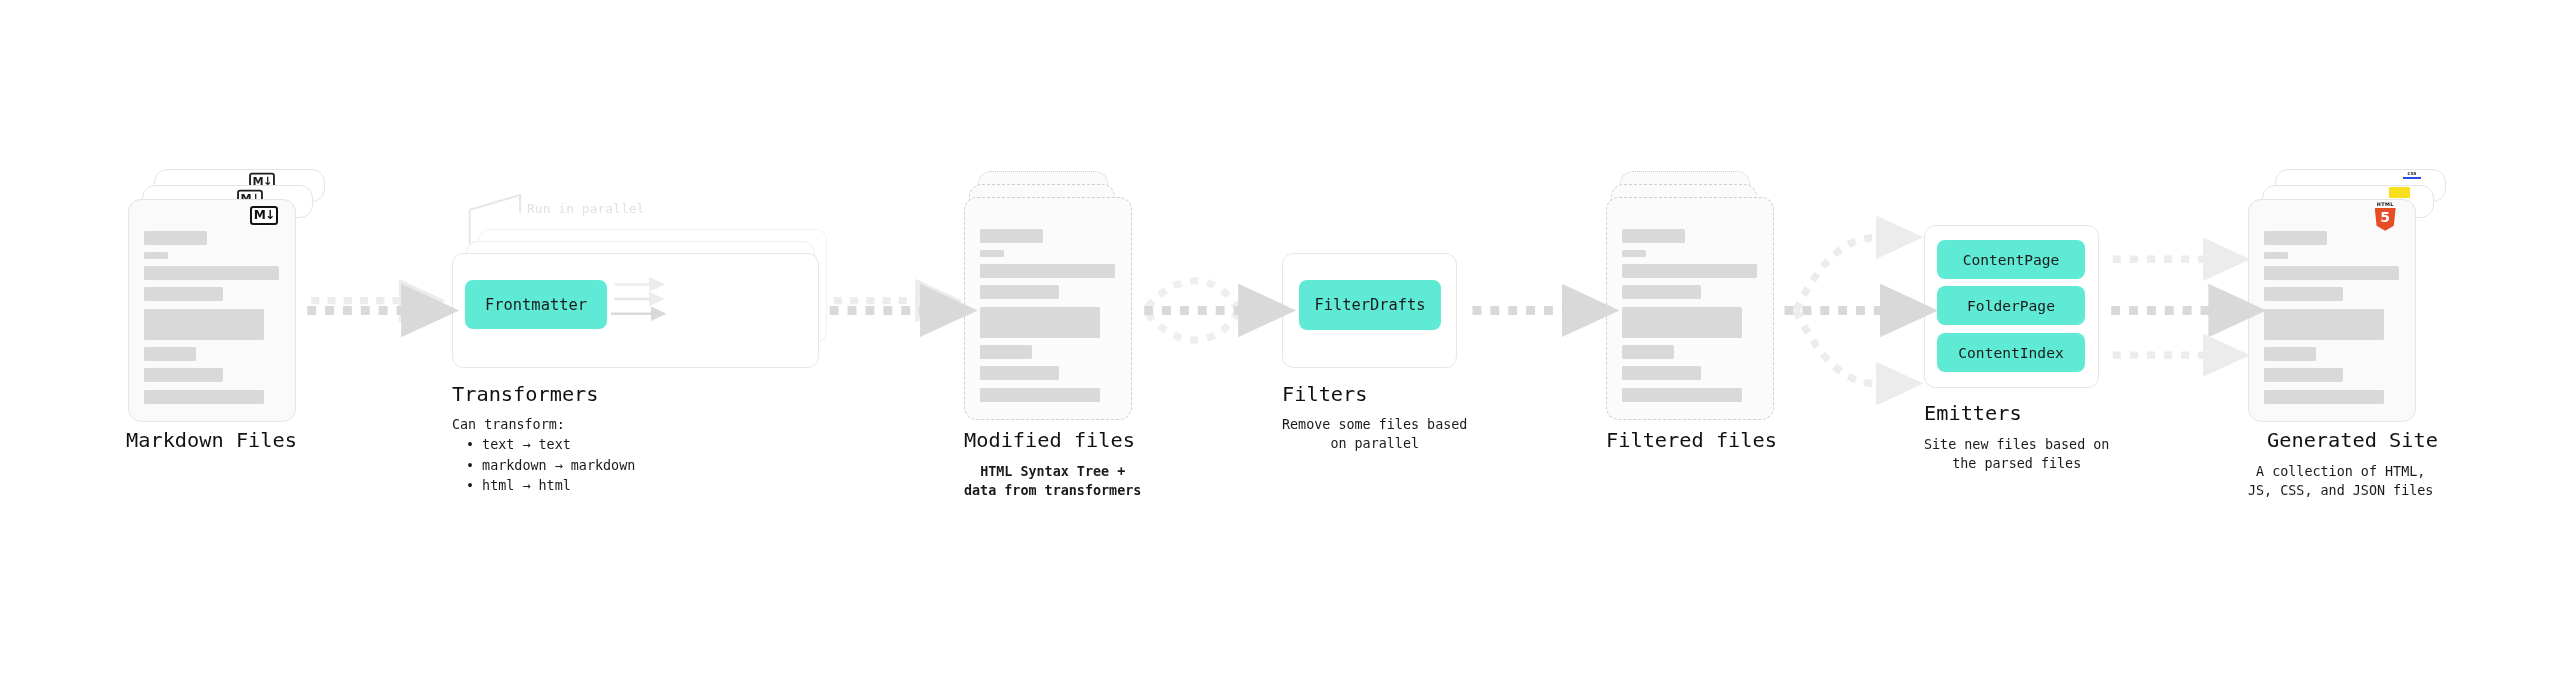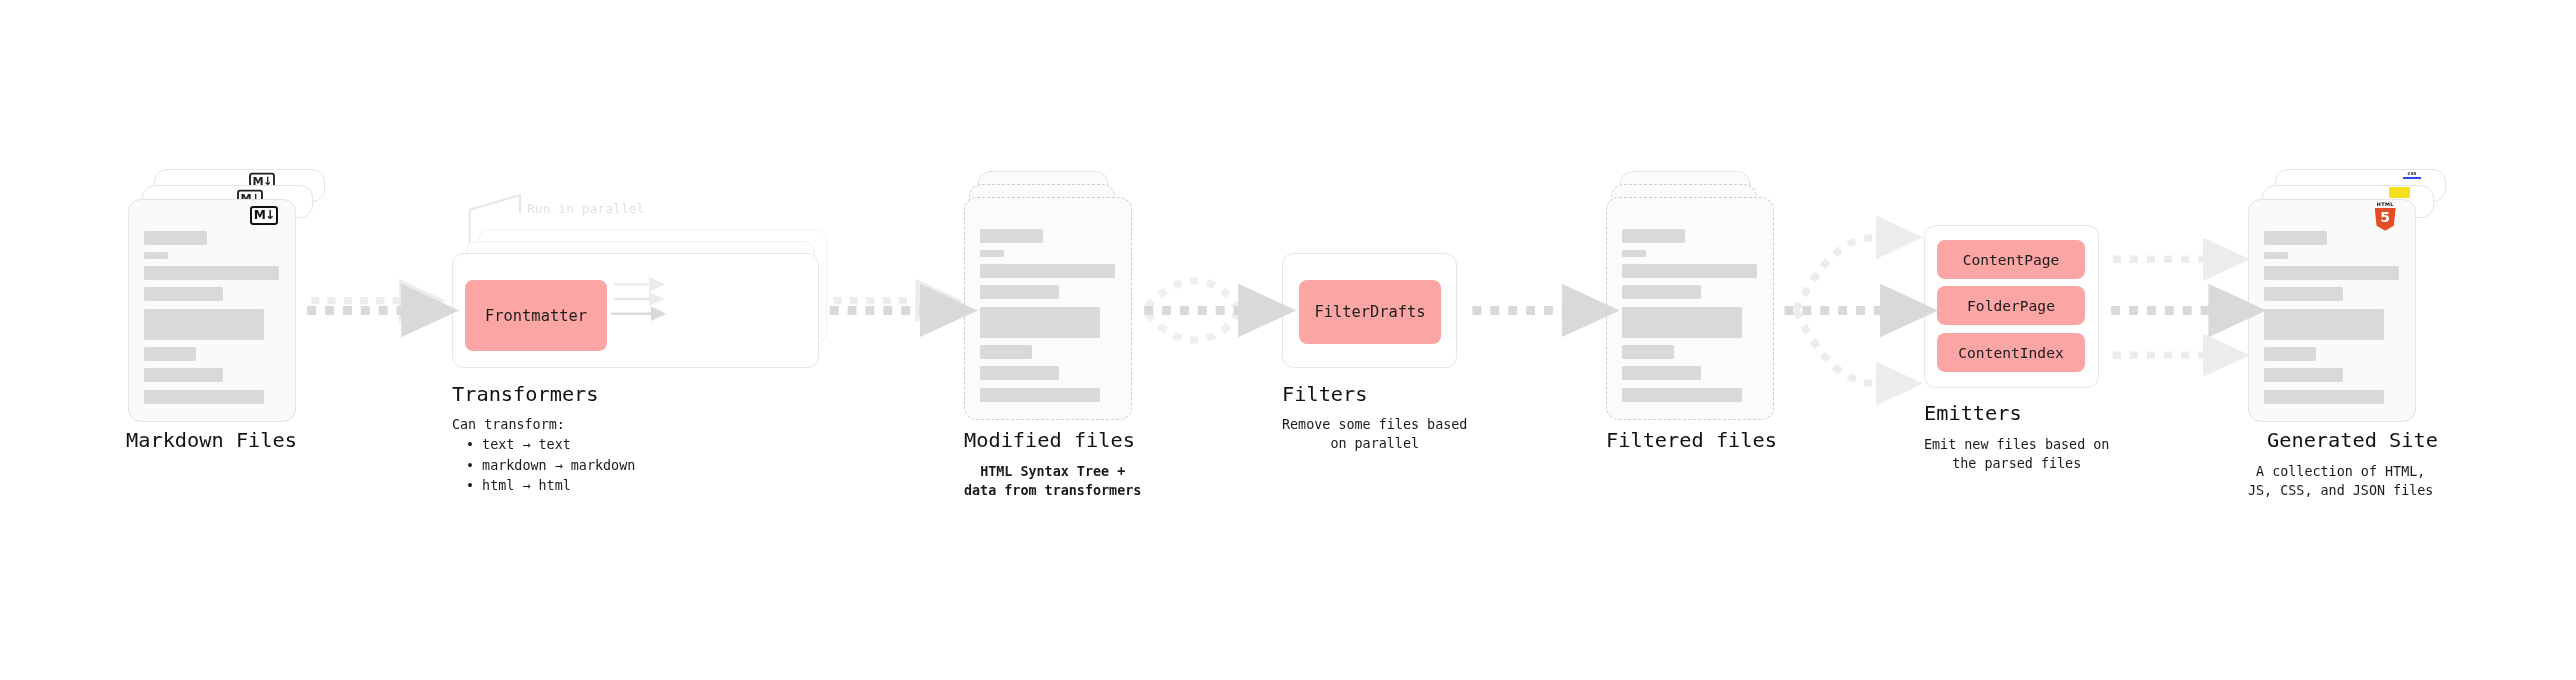--- a/index.html
+++ b/index.html
@@ -86,21 +86,21 @@
 
   
   .group {
     position: absolute;
     border: 1.2px solid #e6e6e6;
     border-radius: 11.4px;
     background: #ffffff;
   }
   .chip {
     position: absolute;
-    background: #fca5a5;
+    background: #5eead4;
     border-radius: 8.1px;
     display: flex; align-items: center; justify-content: center;
     font-size: 15.4px; color: #1c1c1c; letter-spacing: 0px;
     white-space: nowrap;
   }
   .chip.faded1 { background: #e3e3e3; }
   .chip.faded2 { background: #ededed; }
 
   
   .heading {
@@ -159,21 +159,21 @@
 
   <div class="group" style="left:478px; top:229px; width:349px; height:114px; border-color:#f1f1f1;"></div>
   <div class="chip faded2" style="left:507px; top:256px; width:114px; height:61px;"></div>
   <div class="chip faded2" style="left:660px; top:256px; width:130px; height:61px;"></div>
 
   <div class="group" style="left:466px; top:241px; width:349px; height:114px; border-color:#efefef;"></div>
   <div class="chip faded1" style="left:488px; top:268px; width:124px; height:65px;"></div>
   <div class="chip faded1" style="left:648px; top:268px; width:134px; height:65px;"></div>
 
   <div class="group" style="left:452px; top:253px; width:367px; height:115px;"></div>
-  <div class="chip" style="left:465px; top:280px; width:142px; height:71px;">Frontmatter</div>
+  <div class="chip" style="left:465px; top:280px; width:142px; height:49px;">Frontmatter</div>
 
   <div class="heading" style="left:452px; top:382px;">Transformers</div>
   <div class="sub" style="left:452px; top:416px;">Can transform:</div>
   <div class="sub" style="left:466px; top:436px;">• text → text</div>
   <div class="sub" style="left:466px; top:457px;">• markdown → markdown</div>
   <div class="sub" style="left:466px; top:477px;">• html → html</div>
 
   <div class="card dotted" style="left:978px; top:171px; width:130px; height:32.5px;"></div>
   <div class="card dashed" style="left:969px; top:184px; width:146px; height:32.5px;"></div>
   <div class="card dashed" style="left:964px; top:197px; width:168px; height:223px;">
@@ -186,21 +186,21 @@
       <div class="bar" style="width:38%;"></div>
       <div class="bar" style="width:58%;"></div>
       <div class="bar" style="width:88%;"></div>
     </div>
   </div>
   <div class="heading" style="left:964px; top:428px;">Modified files</div>
   <div class="sub" style="left:964px; top:463px;font-weight:bold;">HTML Syntax Tree +
 data from transformers</div>
 
   <div class="group" style="left:1282px; top:253px; width:175px; height:115px;"></div>
-  <div class="chip" style="left:1299px; top:280px; width:142px; height:64px;">FilterDrafts</div>
+  <div class="chip" style="left:1299px; top:280px; width:142px; height:50px;">FilterDrafts</div>
   <div class="heading" style="left:1282px; top:382px;">Filters</div>
   <div class="sub" style="left:1282px; top:416px;">Remove some files based
 on parallel</div>
 
   <div class="card dotted" style="left:1620px; top:171px; width:130px; height:32.5px;"></div>
   <div class="card dashed" style="left:1611px; top:184px; width:146px; height:32.5px;"></div>
   <div class="card dashed" style="left:1606px; top:197px; width:168px; height:223px;">
     <div class="bars">
       <div class="bar" style="width:46%;"></div>
       <div class="bar h-sm" style="width:18%;"></div>
@@ -212,21 +212,21 @@
       <div class="bar" style="width:88%;"></div>
     </div>
   </div>
   <div class="heading" style="left:1606px; top:428px;">Filtered files</div>
 
   <div class="group" style="left:1924px; top:225px; width:175px; height:163px;"></div>
   <div class="chip" style="left:1937px; top:240px; width:148px; height:39px; font-size:14.6px;">ContentPage</div>
   <div class="chip" style="left:1937px; top:286px; width:148px; height:39px; font-size:14.6px;">FolderPage</div>
   <div class="chip" style="left:1937px; top:333px; width:148px; height:39px; font-size:14.6px;">ContentIndex</div>
   <div class="heading" style="left:1924px; top:401px;">Emitters</div>
-  <div class="sub" style="left:1924px; top:436px;">Emit new files based on
+  <div class="sub" style="left:1924px; top:436px;">Site new files based on
 the parsed files</div>
 
   <div class="card ghost" style="left:2275px; top:169px; width:171px; height:32.5px;"></div>
   <div class="css-badge" style="left:2403px; top:172px;">
     <span class="css-word">CSS</span>
     <span class="css-rule"></span>
   </div>
 
   <div class="card ghost" style="left:2262px; top:185px; width:172px; height:32.5px;"></div>
   <div class="js-badge" style="left:2389px; top:187px;"></div>

